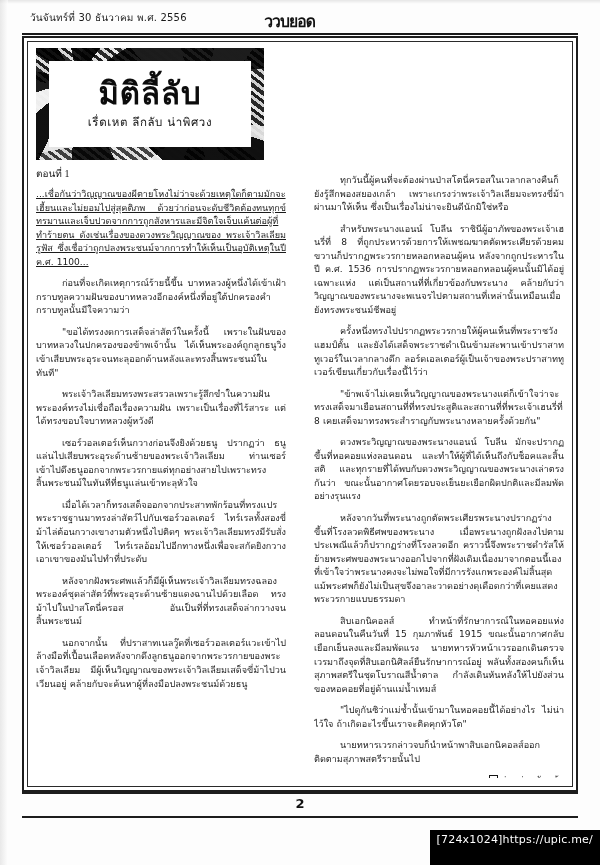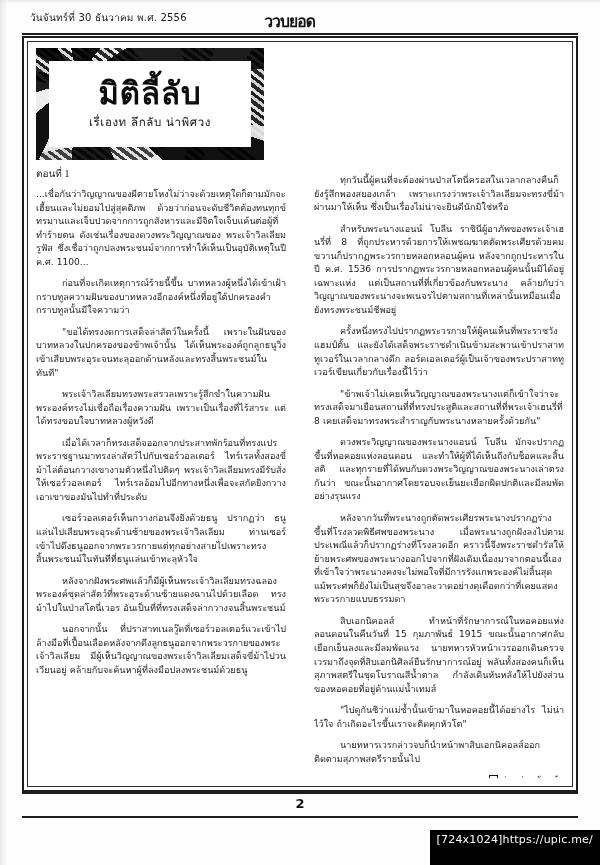--- a/index.html
+++ b/index.html
@@ -104,21 +104,21 @@
     line-height:13.55px;
     color:#1b1b1b;
     text-align:justify;
     text-justify:inter-word;
     word-spacing:.2px;
     overflow:hidden;
   }
   .col-1{left:0;padding-top:14px;}
   .col-2{left:278px;}
   .col p{margin:8px 0 0 0;text-indent:26px;}
-  .col p.noindent{text-indent:0;}
+  .col p.noindent{text-indent:0;text-decoration:underline;}
   .endmark{
     display:inline-block;width:7px;height:7px;
     border:1.4px solid #151515;
     margin-right:3px;
     vertical-align:-1px;
   }
   .end-line{text-align:right;text-indent:0;margin-top:1px;}
 
   
   .pagenum-wrap{
@@ -169,36 +169,36 @@
     <div class="masthead">ววบยอด</div>
     <div class="masthead-rule"></div>
   </div>
 
   <div class="frame-outer">
     <div class="frame-inner"></div>
 
     <div class="logo-block">
       <div class="logo-inner">
         <div class="logo-title">มิติลี้ลับ</div>
-        <div class="logo-sub">เรื่เองท ลึกลับ น่าพิศวง</div>
+        <div class="logo-sub">เรื่ดเหต ลึกลับ น่าพิศวง</div>
       </div>
     </div>
 
 
     <div class="episode">ตอนที่ 1</div>
 
     <div class="cols">
       <div class="col col-1">
           <p class="noindent">...เชื่อกันว่าวิญญาณของผีตายโหงไม่ว่าจะด้วยเหตุใดก็ตามมักจะเฮี้ยนและไม่ยอมไปสู่สุคติภพ ด้วยว่าก่อนจะดับชีวิตต้องทนทุกข์ทรมานและเจ็บปวดจากการถูกสังหารและมีจิตใจเจ็บแค้นต่อผู้ที่ทำร้ายตน ดังเช่นเรื่องของดวงพระวิญญาณของ พระเจ้าวิลเลียม รูฟัส ซึ่งเชื่อว่าถูกปลงพระชนม์จากการทำให้เห็นเป็นอุบัติเหตุในปี ค.ศ. 1100...</p>
           <p>ก่อนที่จะเกิดเหตุการณ์ร้ายนี้ขึ้น บาทหลวงผู้หนึ่งได้เข้าเฝ้ากราบทูลความฝันของบาทหลวงอีกองค์หนึ่งที่อยู่ใต้ปกครองคำกราบทูลนั้นมีใจความว่า</p>
           <p>"ขอได้ทรงงดการเสด็จล่าสัตว์ในครั้งนี้ เพราะในฝันของบาทหลวงในปกครองของข้าพเจ้านั้น ได้เห็นพระองค์ถูกลูกธนูวิ่งเข้าเสียบพระอุระจนทะลุออกด้านหลังและทรงสิ้นพระชนม์ในทันที"</p>
           <p>พระเจ้าวิลเลียมทรงพระสรวลเพราะรู้สึกขำในความฝันพระองค์ทรงไม่เชื่อถือเรื่องความฝัน เพราะเป็นเรื่องที่ไร้สาระ แต่ได้ทรงขอบใจบาทหลวงผู้หวังดี</p>
+          <p>เซอร์วอลเตอร์เห็นกวางก่อนจึงยิงด้วยธนู ปรากฏว่า ธนูแล่นไปเสียบพระอุระด้านซ้ายของพระเจ้าวิลเลียม ท่านเซอร์เข้าไปดึงธนูออกจากพระวรกายแต่ทุกอย่างสายไปเพราะทรงสิ้นพระชนม์ในทันทีที่ธนูแล่นเข้าทะลุหัวใจ</p>
           <p>เมื่อได้เวลาก็ทรงเสด็จออกจากประสาทพักร้อนที่ทรงแปรพระราชฐานมาทรงล่าสัตว์ไปกับเซอร์วอลเตอร์ ไทร์เรลทั้งสองขี่ม้าไล่ต้อนกวางเขางามตัวหนึ่งไปติดๆ พระเจ้าวิลเลียมทรงมีรับสั่งให้เซอร์วอลเตอร์ ไทร์เรลอ้อมไปอีกทางหนึ่งเพื่อจะสกัดยิงกวางเอาเขาของมันไปทำที่ประดับ</p>
-          <p>เซอร์วอลเตอร์เห็นกวางก่อนจึงยิงด้วยธนู ปรากฏว่า ธนูแล่นไปเสียบพระอุระด้านซ้ายของพระเจ้าวิลเลียม ท่านเซอร์เข้าไปดึงธนูออกจากพระวรกายแต่ทุกอย่างสายไปเพราะทรงสิ้นพระชนม์ในทันทีที่ธนูแล่นเข้าทะลุหัวใจ</p>
-          <p>หลังจากฝังพระศพแล้วก็มีผู้เห็นพระเจ้าวิลเลียมทรงฉลองพระองค์ชุดล่าสัตว์ที่พระอุระด้านซ้ายแดงฉานไปด้วยเลือด ทรงม้าไปในป่าสโตนี่เวอร อันเป็นที่ที่ทรงเสด็จล่ากวางจนสิ้นพระชนม์</p>
+          <p>หลังจากฝังพระศพแล้วก็มีผู้เห็นพระเจ้าวิลเลียมทรงฉลองพระองค์ชุดล่าสัตว์ที่พระอุระด้านซ้ายแดงฉานไปด้วยเลือด ทรงม้าไปในป่าสโตนี่ครอส อันเป็นที่ที่ทรงเสด็จล่ากวางจนสิ้นพระชนม์</p>
           <p>นอกจากนั้น ที่ปราสาทเนลวู๊ดที่เซอร์วอลเตอร์แวะเข้าไปล้างมือที่เปื้อนเลือดหลังจากดึงลูกธนูออกจากพระวรกายของพระเจ้าวิลเลียม มีผู้เห็นวิญญาณของพระเจ้าวิลเลียมเสด็จขี่ม้าไปวนเวียนอยู่ คล้ายกับจะค้นหาผู้ที่ลงมือปลงพระชนม์ด้วยธนู</p>
         </div>
       <div class="col col-2">
           <p>ทุกวันนี้ผู้คนที่จะต้องผ่านป่าสโตนี่ครอสในเวลากลางคืนก็ยังรู้สึกพองสยองเกล้า เพราะเกรงว่าพระเจ้าวิลเลียมจะทรงขี่ม้าผ่านมาให้เห็น ซึ่งเป็นเรื่องไม่น่าจะยินดีนักมิใช่หรือ</p>
           <p>สำหรับพระนางแอนน์ โบลีน ราชินีผู้อาภัพของพระเจ้าเฮนรี่ที่ 8 ที่ถูกประหารด้วยการให้เพชฌฆาตตัดพระเศียรด้วยคมขวานก็ปรากฏพระวรกายหลอกหลอนผู้คน หลังจากถูกประหารในปี ค.ศ. 1536 การปรากฏพระวรกายหลอกหลอนผู้คนนั้นมิได้อยู่เฉพาะแห่ง แต่เป็นสถานที่ที่เกี่ยวข้องกับพระนาง คล้ายกับว่าวิญญาณของพระนางจะพเนจรไปตามสถานที่เหล่านั้นเหมือนเมื่อยังทรงพระชนม์ชีพอยู่</p>
           <p>ครั้งหนึ่งทรงไปปรากฏพระวรกายให้ผู้คนเห็นที่พระราชวังแฮมป์ตั้น และยังได้เสด็จพระราชดำเนินข้ามสะพานเข้าปราสาททูเวอร์ในเวลากลางดึก ลอร์ดเอลเตอร์ผู้เป็นเจ้าของพระปราสาททูเวอร์เขียนเกี่ยวกับเรื่องนี้ไว้ว่า</p>
           <p>"ข้าพเจ้าไม่เคยเห็นวิญญาณของพระนางแต่ก็เข้าใจว่าจะทรงเสด็จมาเยือนสถานที่ที่ทรงประสูติและสถานที่ที่พระเจ้าเฮนรี่ที่ 8 เคยเสด็จมาทรงพระสำราญกับพระนางหลายครั้งด้วยกัน"</p>
           <p>ดวงพระวิญญาณของพระนางแอนน์ โบลีน มักจะปรากฏขึ้นที่หอคอยแห่งลอนดอน และทำให้ผู้ที่ได้เห็นถึงกับช็อคและสิ้นสติ และทุกรายที่ได้พบกับดวงพระวิญญาณของพระนางเล่าตรงกันว่า ขณะนั้นอากาศโดยรอบจะเย็นยะเยือกผิดปกติและมีลมพัดอย่างรุนแรง</p>
           <p>หลังจากวันที่พระนางถูกตัดพระเศียรพระนางปรากฏร่างขึ้นที่โรงลวดพิธีศพของพระนาง เมื่อพระนางถูกฝังลงไปตามประเพณีแล้วก็ปรากฏร่างที่โรงลวดอีก คราวนี้จึงพระราชดำรัสให้ย้ายพระศพของพระนางออกไปจากที่ฝังเดิมเนื่องมาจากตอนนี้เองที่เข้าใจว่าพระนางคงจะไม่พอใจที่มีการรังแกพระองค์ไม่สิ้นสุด แม้พระศพก็ยังไม่เป็นสุขจึงอาละวาดอย่างดุเดือดกว่าที่เคยแสดงพระวรกายแบบธรรมดา</p>
           <p>สิบเอกนิคอลส์ ทำหน้าที่รักษาการณ์ในหอคอยแห่งลอนดอนในคืนวันที่ 15 กุมภาพันธ์ 1915 ขณะนั้นอากาศกลับเยือกเย็นลงและมีลมพัดแรง นายทหารหัวหน้าเวรออกเดินตรวจเวรมาถึงจุดที่สิบเอกนิศิลล์ยืนรักษาการณ์อยู่ พลันทั้งสองคนก็เห็นสุภาพสตรีในชุดโบราณสีน้ำตาล กำลังเดินหันหลังให้ไปยังส่วนของหอคอยที่อยู่ด้านแม่น้ำเทมส์</p>

